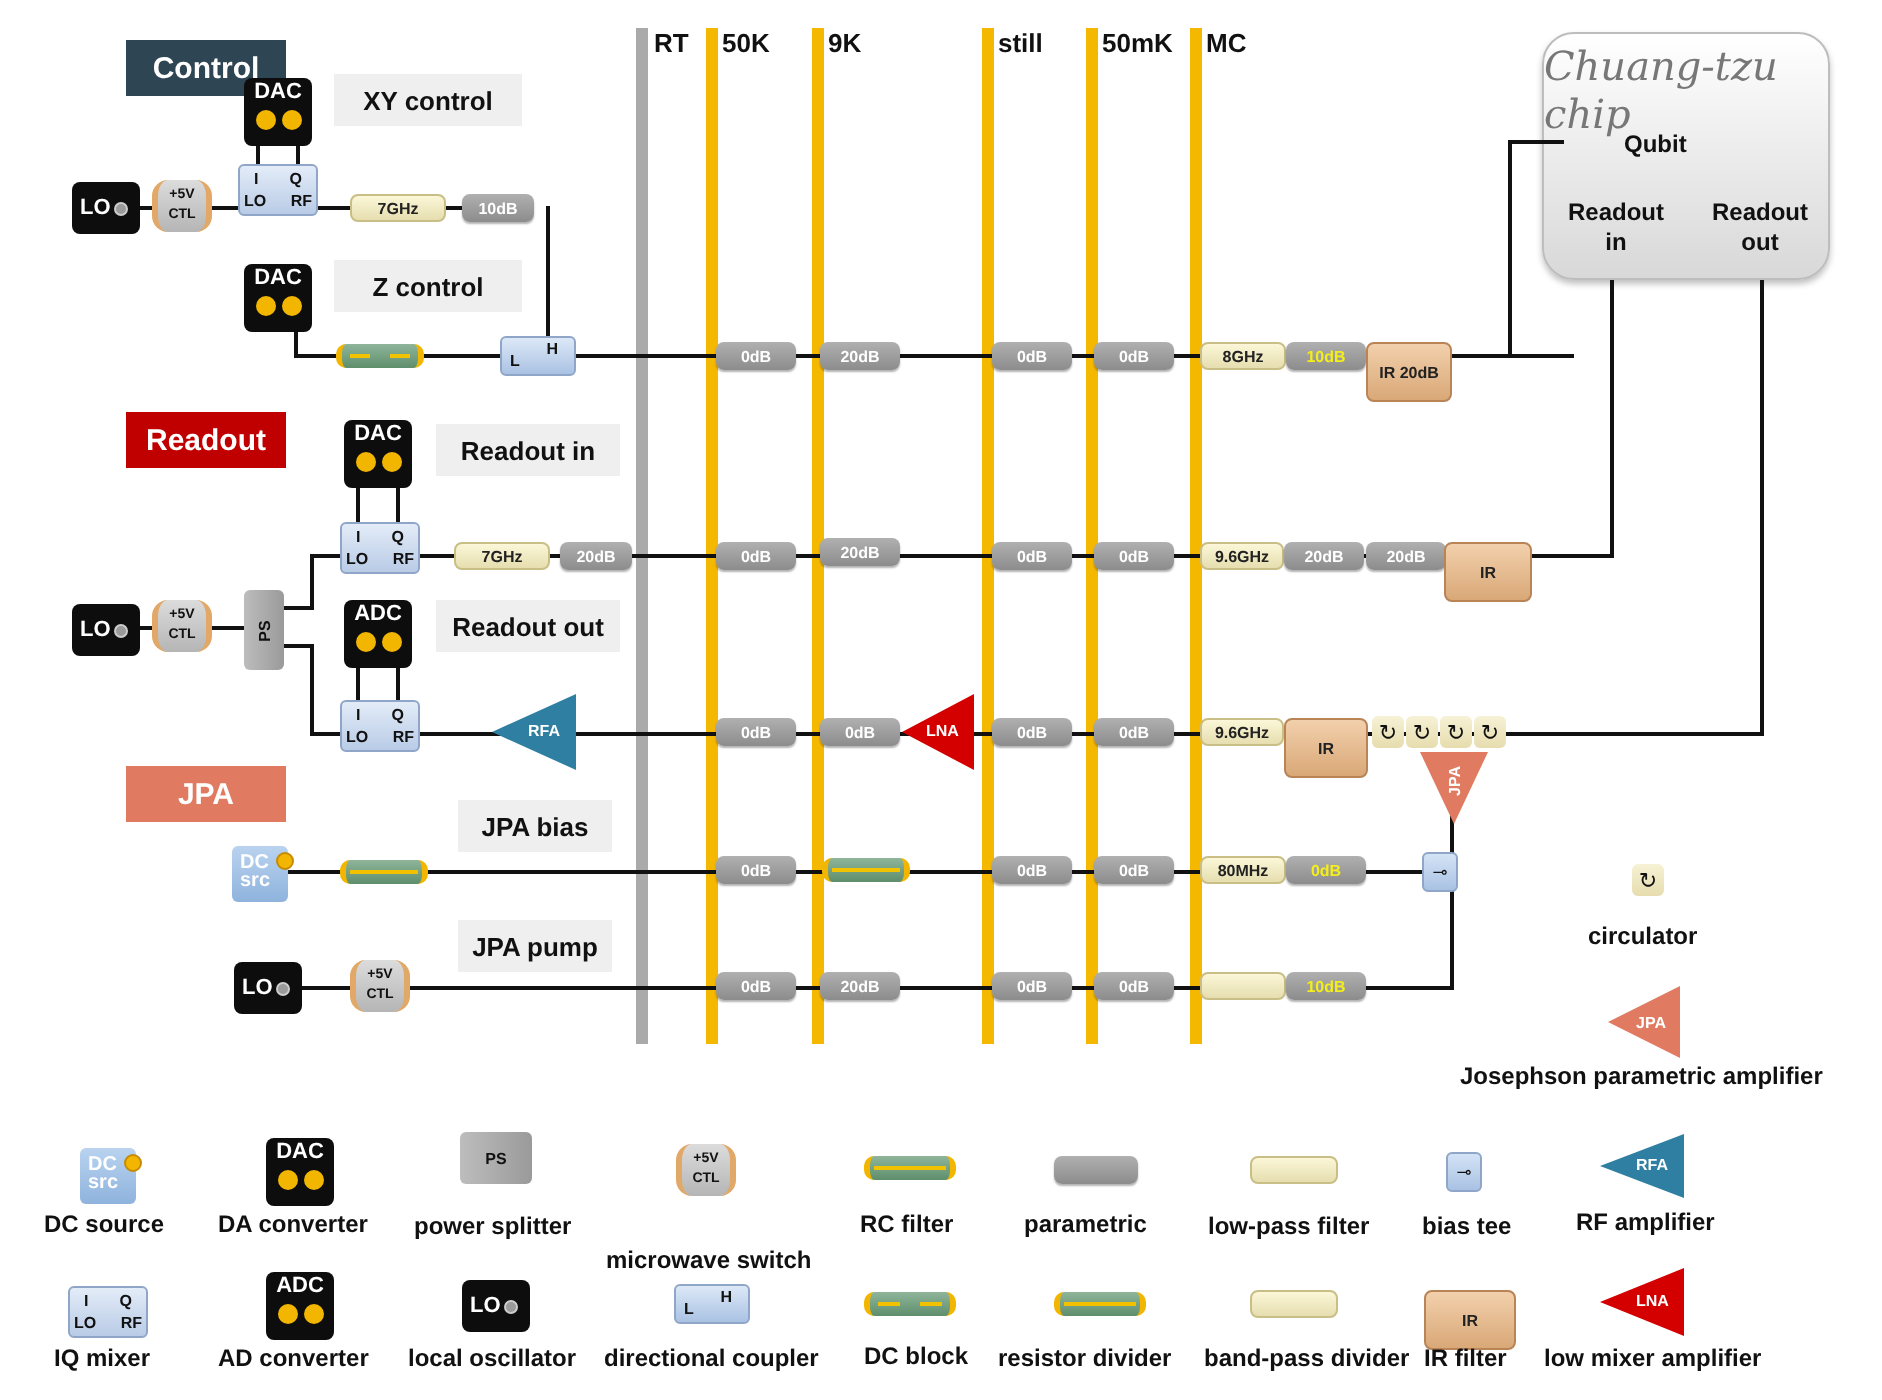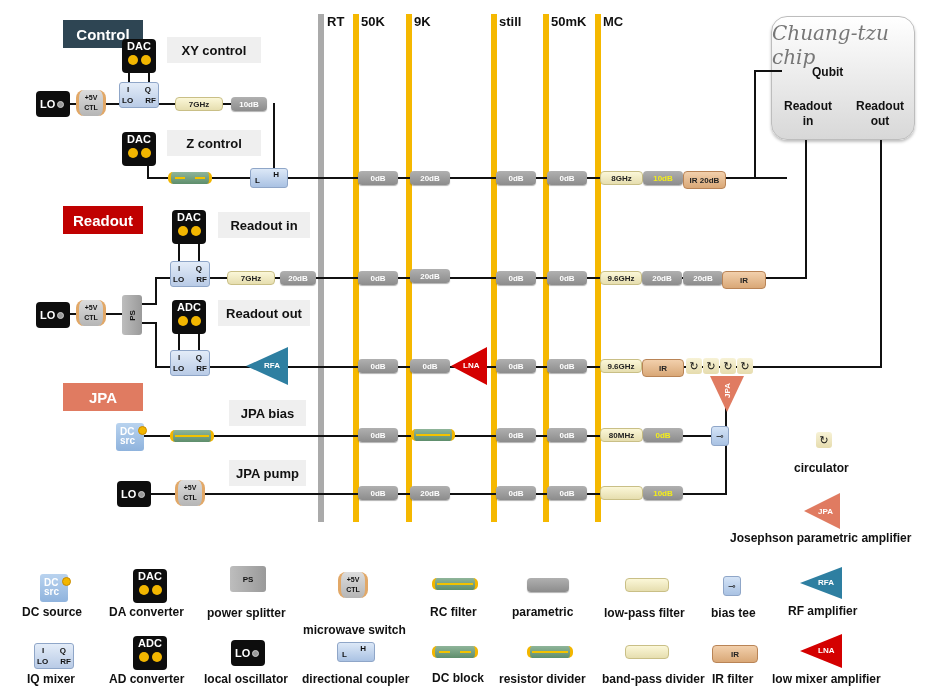--- a/index.html
+++ b/index.html
@@ -15,21 +15,21 @@
   .stage-lbl { position: absolute; top: 14px; font-weight: bold; font-size: 13px; }
   .wire { position: absolute; background: #111; }
   .att { position: absolute; height: 14px; background: linear-gradient(#b0b0b0,#8c8c8c);
          border-radius: 4px; color: #fff; font-size: 8px; font-weight: bold;
          display: flex; align-items: center; justify-content: center;
          box-shadow: 0 1px 1px rgba(0,0,0,.3); }
   .att.y { color: #f4ee1a; }
   .lpf { position: absolute; height: 14px; background: linear-gradient(#fbf7d8,#e6deaf);
          border: 1px solid #c9bf86; border-radius: 4px; font-size: 8px; font-weight: bold;
          display: flex; align-items: center; justify-content: center; color: #222; }
-  .irf { position: absolute; height: 18px; background: linear-gradient(#f2d0ac,#d9a877);
+  .irf { position: absolute; height: 30px; background: linear-gradient(#f2d0ac,#d9a877);
          border: 1px solid #b98456; border-radius: 4px; font-size: 8px; font-weight: bold;
          display: flex; align-items: center; justify-content: center; color: #222; }
   .dac { position: absolute; width: 34px; height: 34px; background: #0d0d0d; border-radius: 4px;
          color: #fff; font-size: 11px; font-weight: bold; text-align: center; line-height: 14px; }
   .dac .dots { display: flex; justify-content: center; gap: 3px; margin-top: 2px; }
   .dac .dot { width: 10px; height: 10px; border-radius: 50%; background: #f2b600; }
   .lo { position: absolute; width: 34px; height: 26px; background: #0d0d0d; border-radius: 4px;
         color: #fff; font-size: 11px; font-weight: bold; display: flex; align-items: center;
         padding-left: 4px; gap: 2px; }
   .lo .knob { width: 7px; height: 7px; border-radius: 50%; background: #9a9a9a; border: 1px solid #ccc; }

